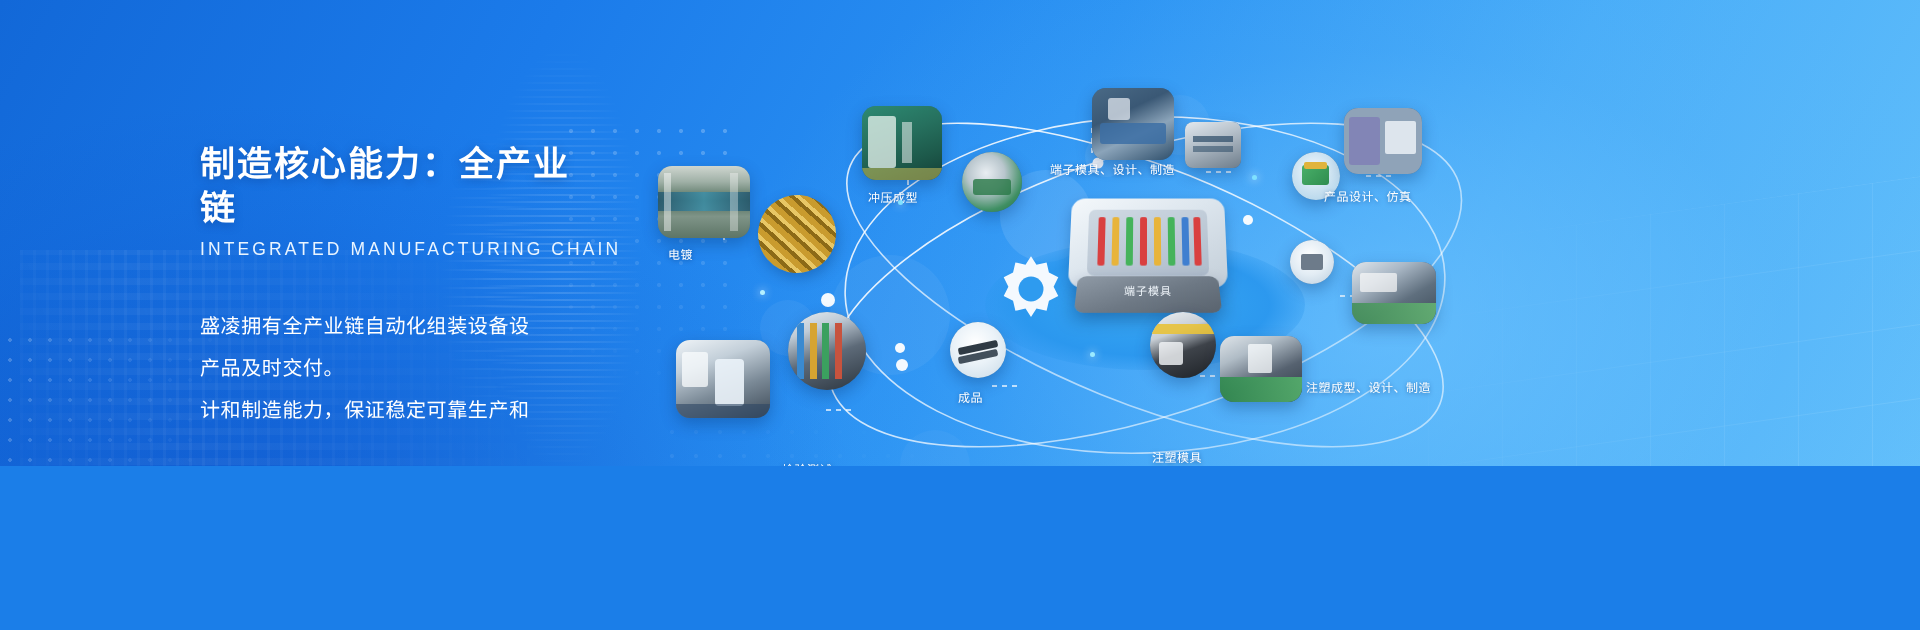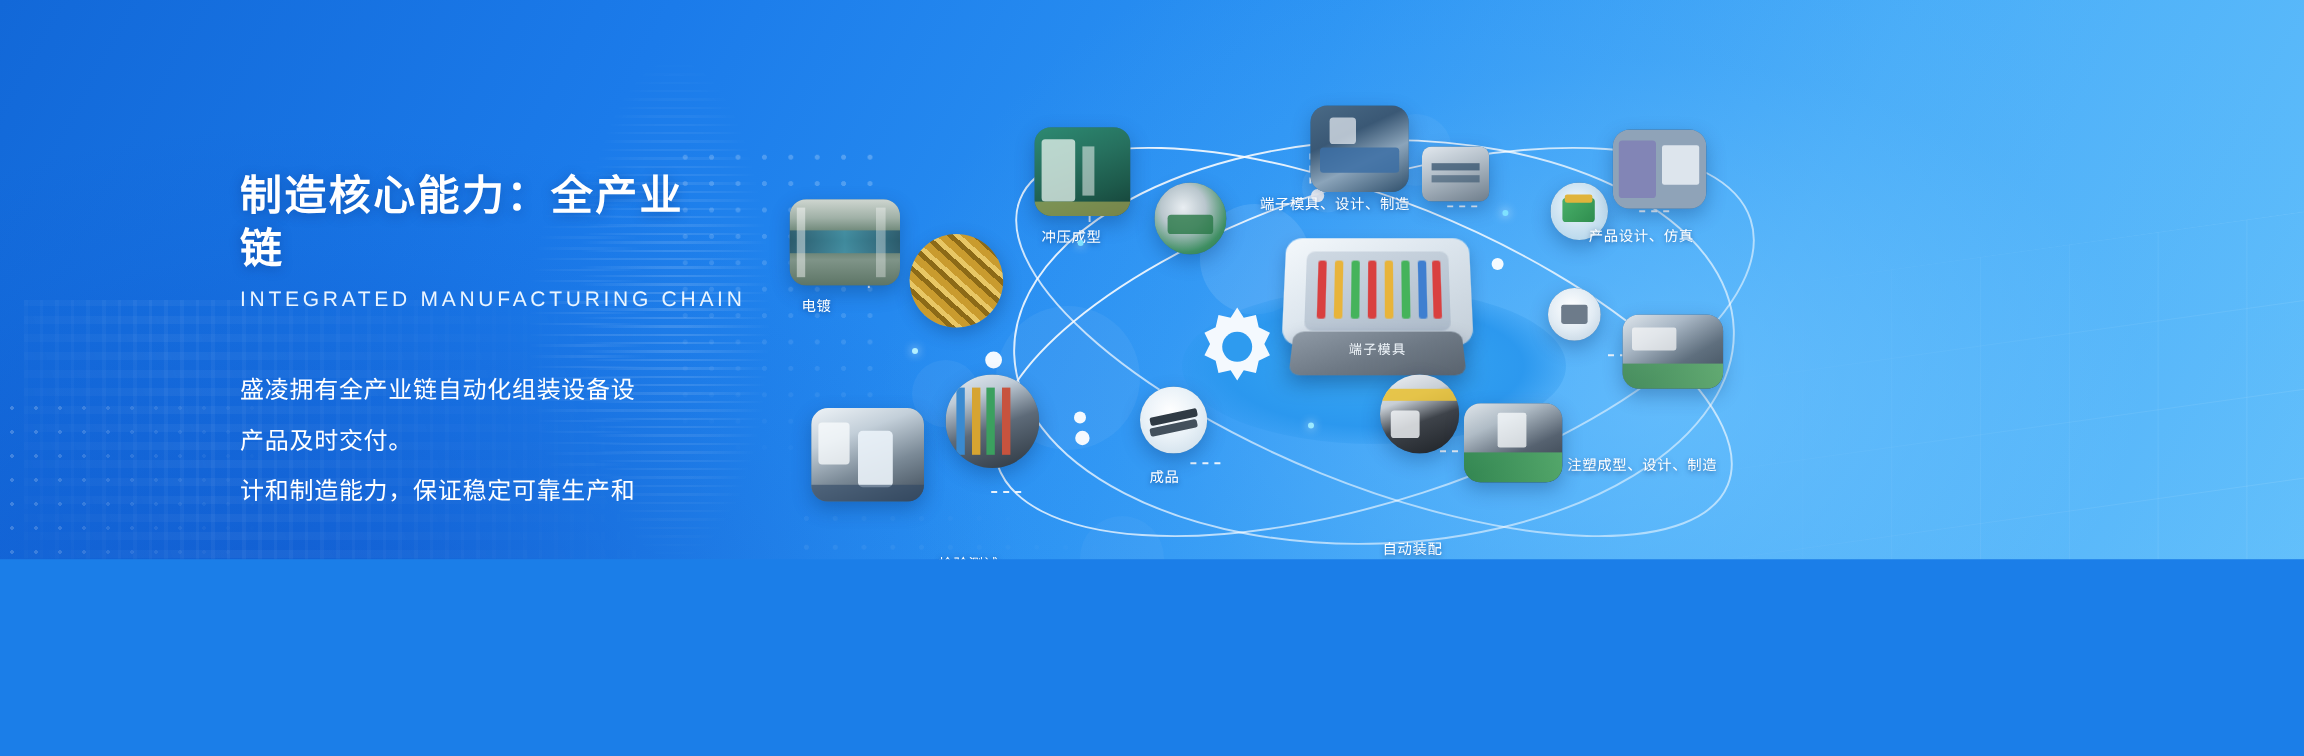--- a/index.html
+++ b/index.html
@@ -318,21 +318,21 @@
       <div class="thumb round" style="left:510px;top:312px;width:66px;height:66px;">
         <div class="ph" style="background:linear-gradient(160deg,#f0f3f6 0%,#c7ced5 32%,#3e434a 58%,#1d2126 100%);"></div>
         <div style="position:absolute;left:0;top:18%;width:100%;height:16%;background:#e8c23a;opacity:.9;"></div>
         <div style="position:absolute;left:14%;top:46%;width:36%;height:34%;background:rgba(245,248,250,.8);border-radius:3px;"></div>
       </div>
       <div class="thumb" style="left:580px;top:336px;width:82px;height:66px;">
         <div class="ph" style="background:linear-gradient(155deg,#dfe5ea 0%,#b0bcc6 28%,#566270 60%,#2e3944 100%);"></div>
         <div style="position:absolute;left:0;bottom:0;width:100%;height:38%;background:linear-gradient(90deg,#2f8a4e,#55b06c);opacity:.9;"></div>
         <div style="position:absolute;left:34%;top:12%;width:30%;height:44%;background:rgba(250,252,254,.75);border-radius:2px;"></div>
       </div>
-      <div class="label" style="left:512px;top:448px;">自动装配</div>
+      <div class="label" style="left:512px;top:448px;">注塑模具</div>
     </div>
 
     <div class="node">
       <div class="thumb round" style="left:310px;top:322px;width:56px;height:56px;">
         <div class="ph" style="background:radial-gradient(circle at 45% 38%,#ffffff 0%,#eaf2f8 45%,#c7d9e6 100%);"></div>
         <div style="position:absolute;left:14%;top:40%;width:72%;height:12%;background:#2f3a44;border-radius:2px;transform:rotate(-12deg);"></div>
         <div style="position:absolute;left:14%;top:56%;width:72%;height:12%;background:#43505c;border-radius:2px;transform:rotate(-12deg);"></div>
       </div>
       <div class="label" style="left:318px;top:388px;">成品</div>
     </div>

